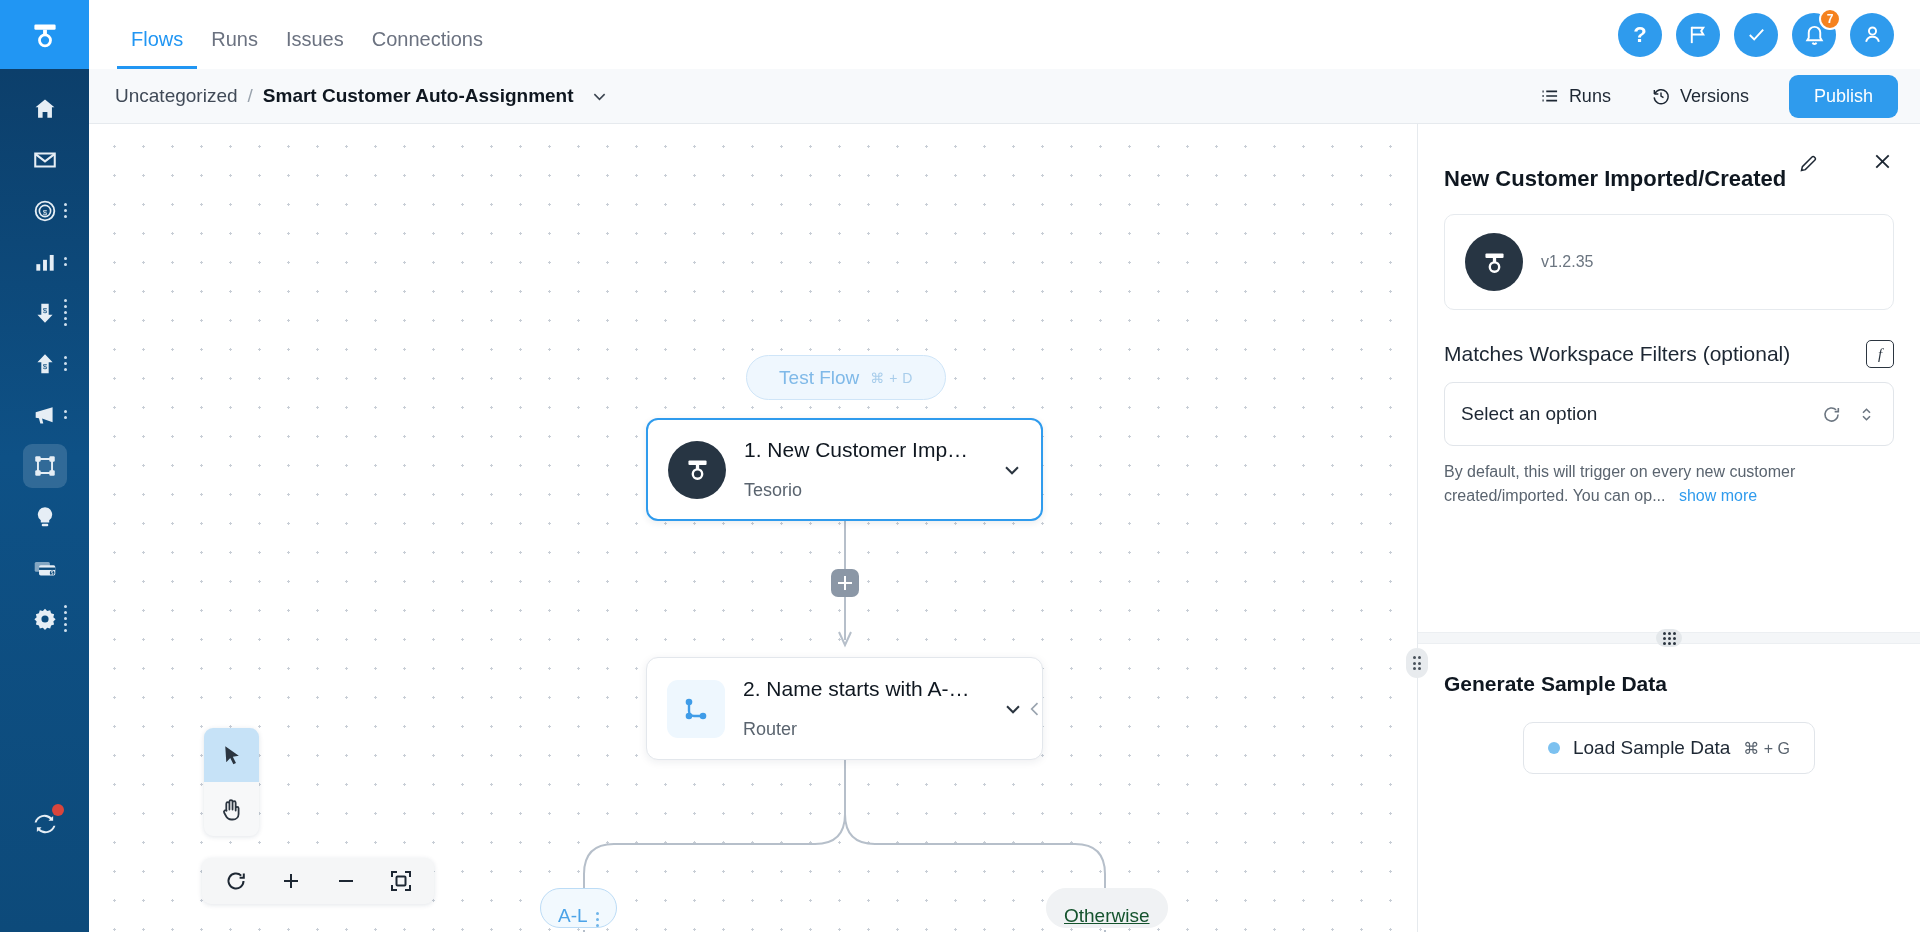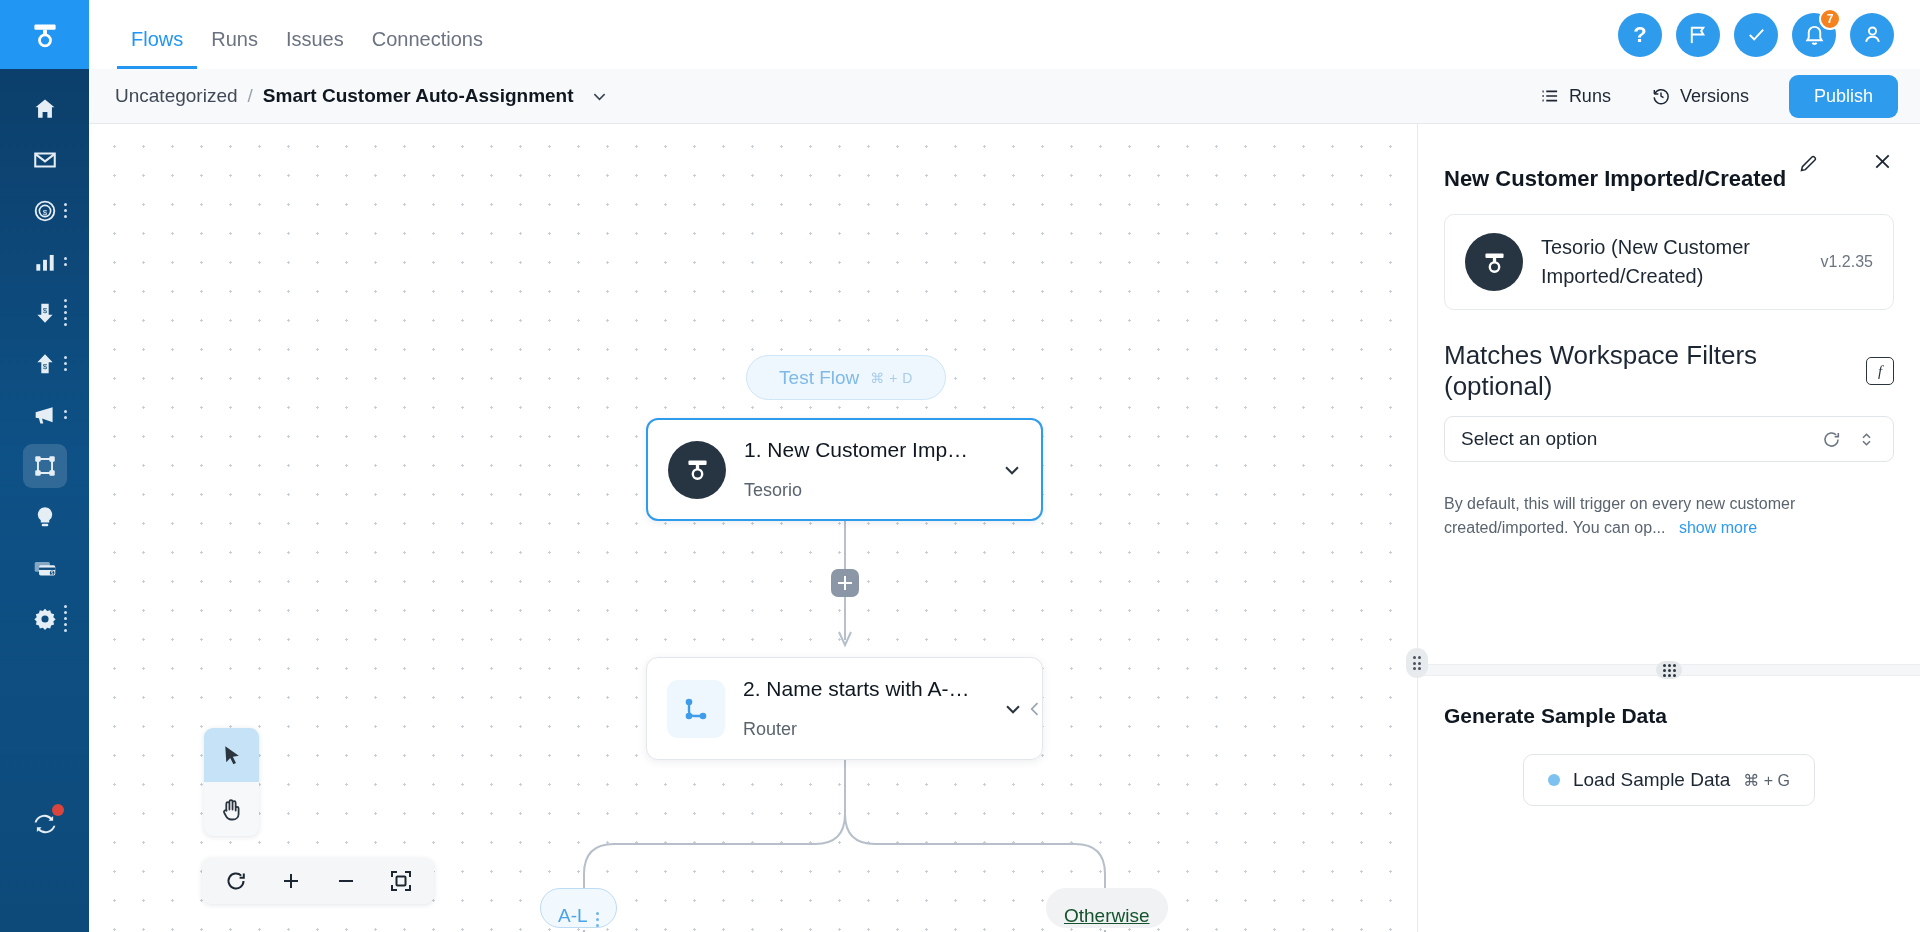--- a/index.html
+++ b/index.html
@@ -192,31 +192,31 @@
     margin: 22px 26px 0 26px; border:1px solid #e6eaee; border-radius:10px;
     display:flex; align-items:center; gap:18px; padding: 18px 20px;
   }
   .conn-avatar { width:58px;height:58px;border-radius:50%;background:#273543;display:flex;align-items:center;justify-content:center;flex:0 0 58px;}
   .conn-avatar svg { width:29px;height:29px;fill:#fff;}
   .conn-name { flex:1 1 auto; font-size:20px; color:#1d2733; line-height:1.45;}
   .conn-ver { font-size:16px; color:#6b7580; flex:0 0 auto;}
 
   .field-block { padding: 30px 26px 0 26px; }
   .field-label-row { display:flex; align-items:center; }
-  .field-label { font-size:26px; color:#1d2733; flex:1 1 auto;}
+  .field-label { font-size:21px; color:#1d2733; flex:1 1 auto;}
   .fx-btn { width:28px;height:28px;border:1.6px solid #2b3540;border-radius:5px;display:flex;align-items:center;justify-content:center;cursor:pointer;}
   .fx-btn span { font-size:15px; font-style:italic; font-family:"Liberation Serif", serif; color:#2b3540; line-height:1;}
   .select-box {
-    margin-top:14px; height:46px; border:1px solid #e1e5ea; border-radius:9px;
+    margin-top:14px; height:64px; border:1px solid #e1e5ea; border-radius:9px;
     display:flex; align-items:center; padding: 0 16px; gap:14px; cursor:pointer;
   }
   .select-value { flex:1 1 auto; font-size:19px; color:#1d2733;}
   .select-box svg { width:21px; height:21px; stroke:#6b7580; fill:none; stroke-width:1.8; cursor:pointer;}
   .helper {
-    margin-top:30px; font-size:16px; color:#5a646f; line-height:1.5;
+    margin-top:14px; font-size:16px; color:#5a646f; line-height:1.5;
   }
   .helper .showmore { color:#2f9bed; cursor:pointer; margin-left:9px;}
 
   .panel-divider {
     margin-top: 124px; height: 12px; background:#f4f6f8; border-top:1px solid #eceff2; border-bottom:1px solid #eceff2;
     position:relative;
   }
   .panel-divider .grip {
     position:absolute; left:50%; top:50%; transform:translate(-50%,-50%);
     width:26px; height:18px; border-radius:9px; background:#e4e8eb;
@@ -639,21 +639,20 @@
         </div>
 
         <div class="conn-card">
           <div class="conn-avatar">
             <svg viewBox="0 0 32 32">
               <rect x="6" y="6" width="20" height="5" rx="1.2" fill="#fff"></rect>
               <rect x="14.2" y="11" width="3.6" height="5" fill="#fff"></rect>
               <circle cx="16" cy="21" r="5.2" fill="none" stroke="#fff" stroke-width="2.6"></circle>
             </svg>
           </div>
-          <div class="conn-name">Tesorio (New Customer Imported/Created)</div>
           <div class="conn-ver">v1.2.35</div>
         </div>
 
         <div class="field-block">
           <div class="field-label-row">
             <span class="field-label">Matches Workspace Filters (optional)</span>
             <span class="fx-btn">
               <span>f</span>
             </span>
           </div>

